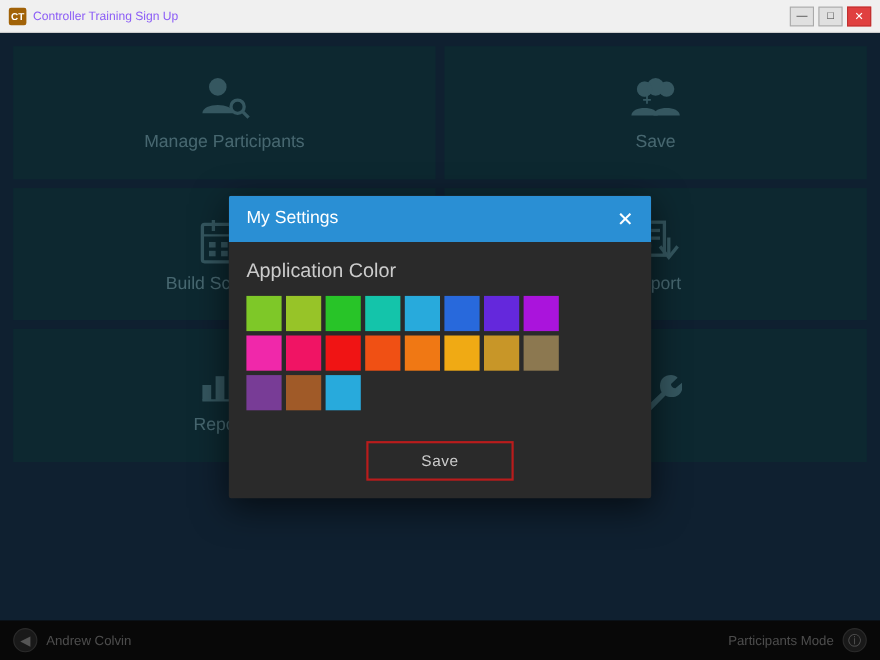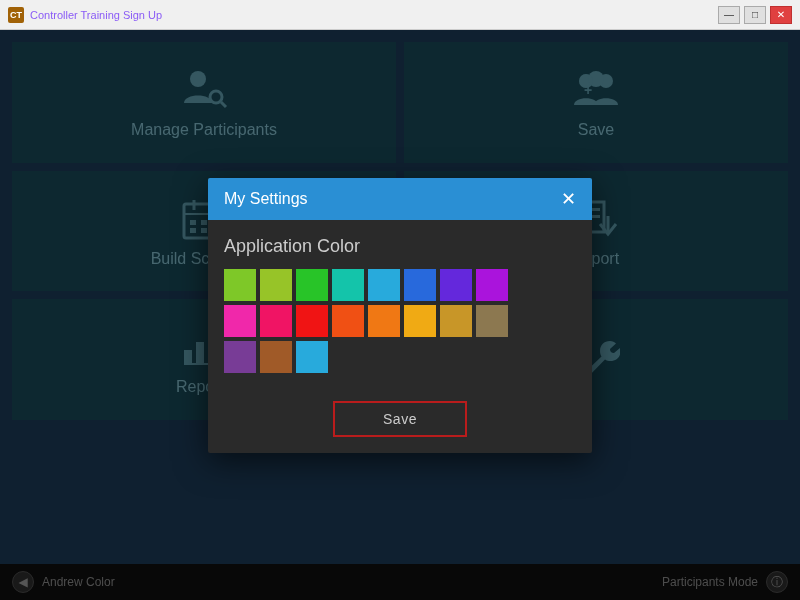--- a/index.html
+++ b/index.html
@@ -312,21 +312,21 @@
         <path d="M38 6 c-6 0-10 4-10 10 c0 2 0.5 4 1.5 5.5 L8 42 a3 3 0 0 0 4 4 L33 24.5 c1.5 1 3.5 1.5 5.5 1.5 c6 0 10-4 10-10 c0-1-0.2-2-0.5-3 L42 18 a4 4 0 0 1-4-4 l6-5.5 c-1.5-1.5-3.5-2.5-6-2.5z" fill="#6aaec0"></path>
       </svg>
     </div>
 
 
   </div>
 
   <div class="bottom-bar">
     <div class="bottom-left">
       <div class="bottom-nav-btn">◀</div>
-      <span>Andrew Color</span>
+      <span>Andrew Colvin</span>
     </div>
     <div class="bottom-right">
       <span>Participants Mode</span>
       <div class="info-btn">ⓘ</div>
     </div>
   </div>
 
   <div class="modal-overlay">
     <div class="modal">
       <div class="modal-header">

